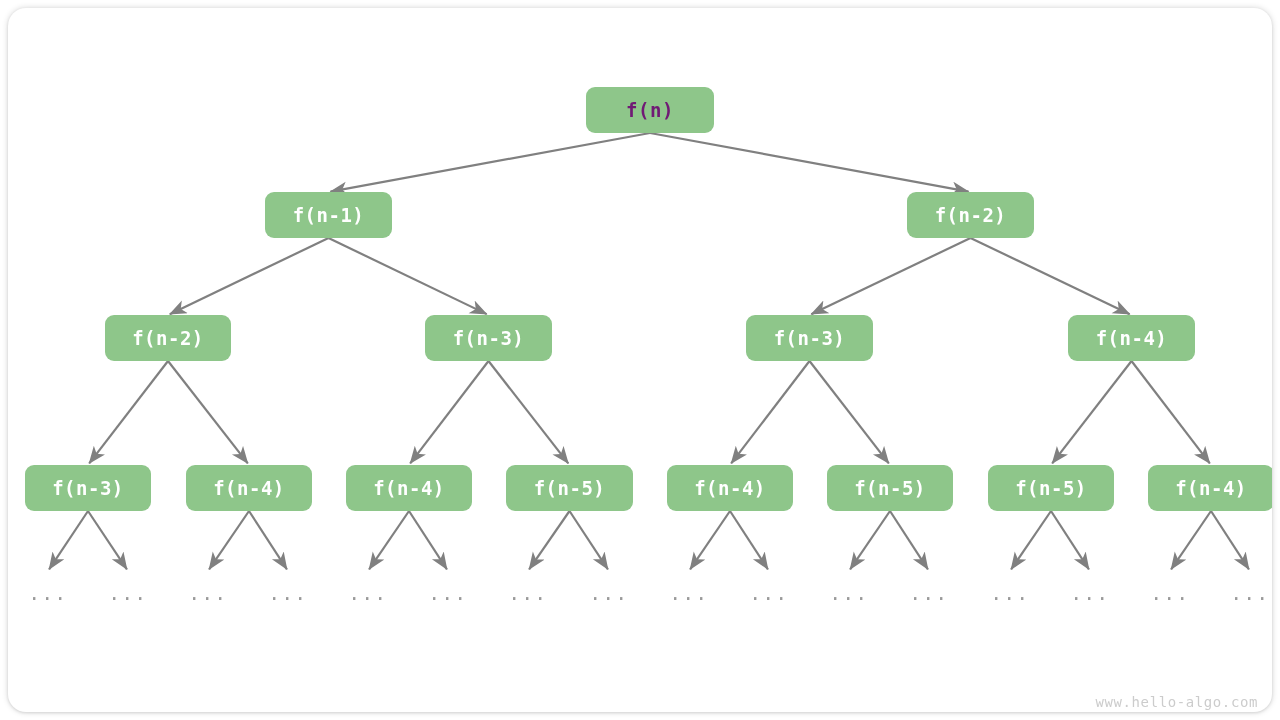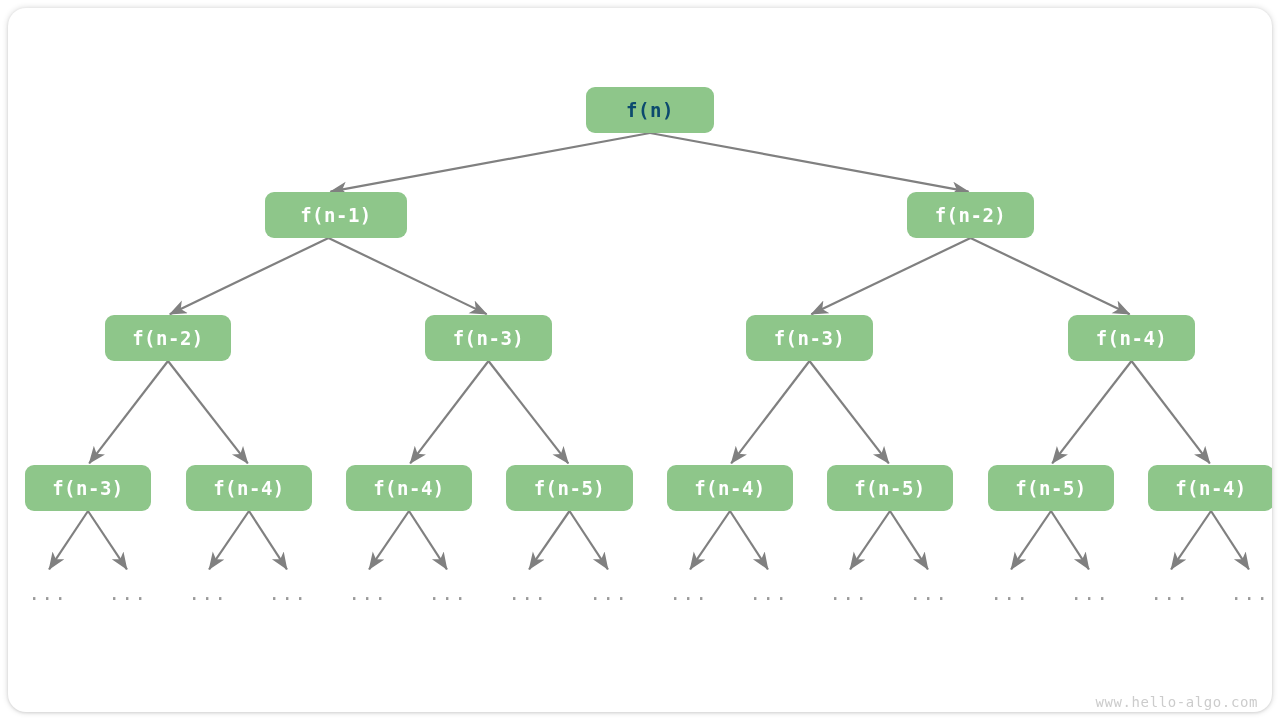--- a/index.html
+++ b/index.html
@@ -116,22 +116,22 @@
           <line x1="882" y1="503" x2="842.1283810100512" y2="561.3487107169984" stroke="#808080" stroke-width="2.2" marker-end="url(#arrowhead)"></line>
           <line x1="882" y1="503" x2="919.9100232988092" y2="561.3231127673987" stroke="#808080" stroke-width="2.2" marker-end="url(#arrowhead)"></line>
           <line x1="1043" y1="503" x2="1003.1283810100512" y2="561.3487107169984" stroke="#808080" stroke-width="2.2" marker-end="url(#arrowhead)"></line>
           <line x1="1043" y1="503" x2="1080.9100232988092" y2="561.3231127673987" stroke="#808080" stroke-width="2.2" marker-end="url(#arrowhead)"></line>
           <line x1="1203" y1="503" x2="1163.128381010051" y2="561.3487107169984" stroke="#808080" stroke-width="2.2" marker-end="url(#arrowhead)"></line>
           <line x1="1203" y1="503" x2="1240.9100232988092" y2="561.3231127673987" stroke="#808080" stroke-width="2.2" marker-end="url(#arrowhead)"></line>
         </g>
     </svg>
 
     <div id="nodes-layer">
-        <div class="node" style="left: 578px; top: 79px; width: 128px; height: 46px; background: rgb(142, 198, 138); color: #0c4a6e;">f(n)</div>
-        <div class="node" style="left: 257px; top: 184px; width: 142px; height: 46px; background: rgb(142, 198, 138); color: rgb(255, 255, 255);">f(n-1)</div>
+        <div class="node" style="left: 578px; top: 79px; width: 128px; height: 46px; background: rgb(142, 198, 138); color: #701a75;">f(n)</div>
+        <div class="node" style="left: 257px; top: 184px; width: 127px; height: 46px; background: rgb(142, 198, 138); color: rgb(255, 255, 255);">f(n-1)</div>
         <div class="node" style="left: 899px; top: 184px; width: 127px; height: 46px; background: rgb(142, 198, 138); color: rgb(255, 255, 255);">f(n-2)</div>
         <div class="node" style="left: 97px; top: 307px; width: 126px; height: 46px; background: rgb(142, 198, 138); color: rgb(255, 255, 255);">f(n-2)</div>
         <div class="node" style="left: 417px; top: 307px; width: 127px; height: 46px; background: rgb(142, 198, 138); color: rgb(255, 255, 255);">f(n-3)</div>
         <div class="node" style="left: 738px; top: 307px; width: 127px; height: 46px; background: rgb(142, 198, 138); color: rgb(255, 255, 255);">f(n-3)</div>
         <div class="node" style="left: 1060px; top: 307px; width: 127px; height: 46px; background: rgb(142, 198, 138); color: rgb(255, 255, 255);">f(n-4)</div>
         <div class="node" style="left: 17px; top: 457px; width: 126px; height: 46px; background: rgb(142, 198, 138); color: rgb(255, 255, 255);">f(n-3)</div>
         <div class="node" style="left: 178px; top: 457px; width: 126px; height: 46px; background: rgb(142, 198, 138); color: rgb(255, 255, 255);">f(n-4)</div>
         <div class="node" style="left: 338px; top: 457px; width: 126px; height: 46px; background: rgb(142, 198, 138); color: rgb(255, 255, 255);">f(n-4)</div>
         <div class="node" style="left: 498px; top: 457px; width: 127px; height: 46px; background: rgb(142, 198, 138); color: rgb(255, 255, 255);">f(n-5)</div>
         <div class="node" style="left: 659px; top: 457px; width: 126px; height: 46px; background: rgb(142, 198, 138); color: rgb(255, 255, 255);">f(n-4)</div>

